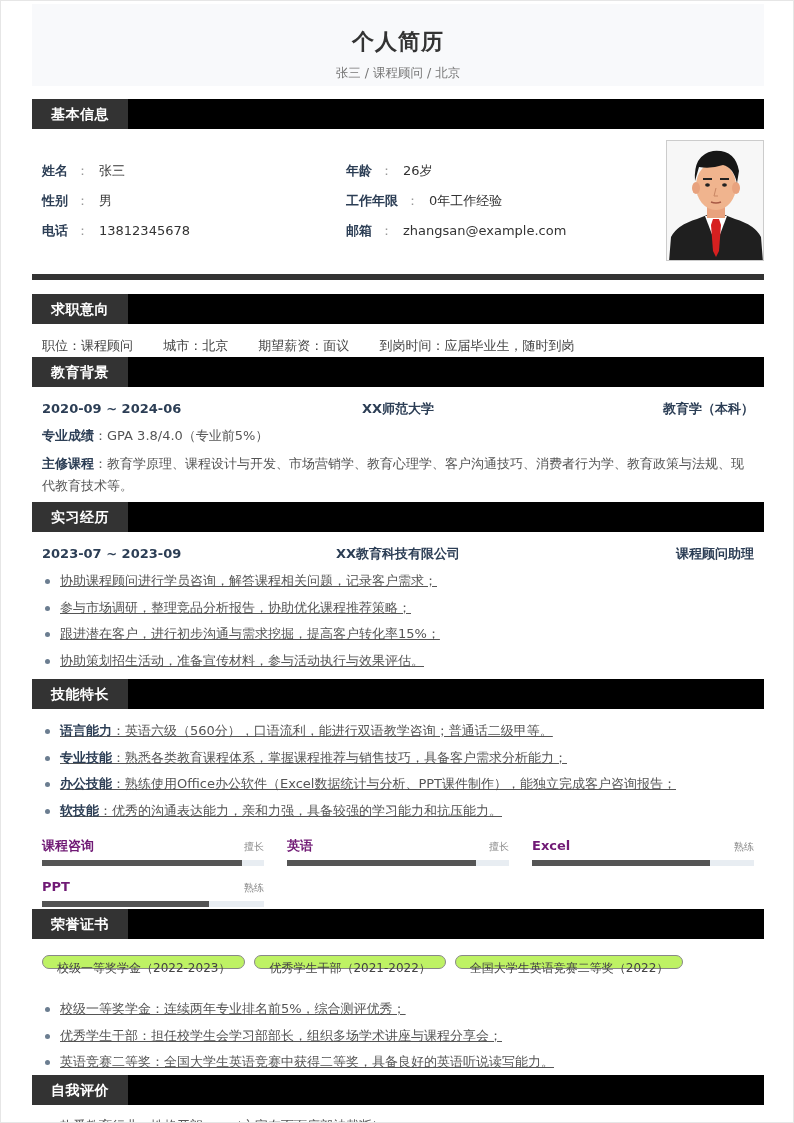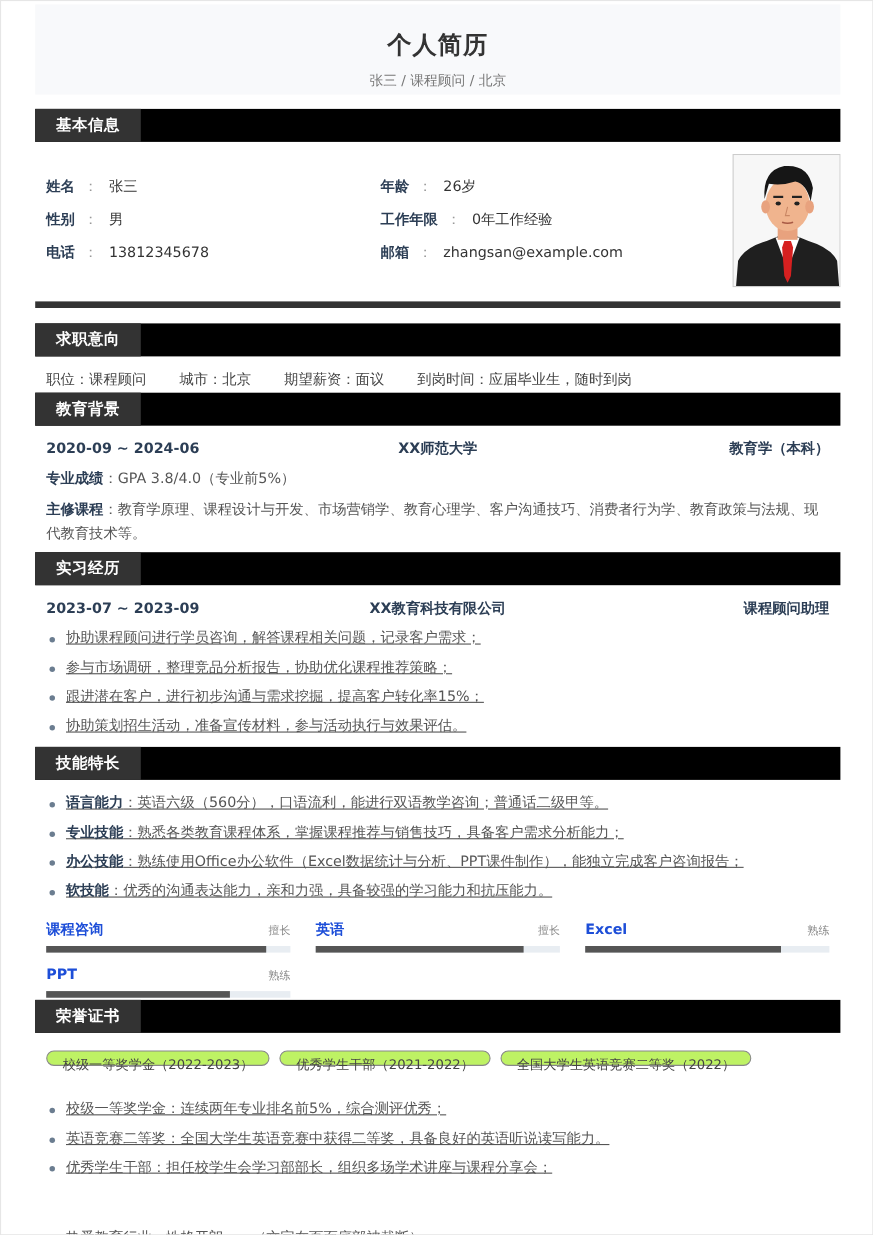--- a/index.html
+++ b/index.html
@@ -32,21 +32,21 @@
 
   .para { position: absolute; left: 41px; width: 712px; font-size: 13px; color: #555; line-height: 22px; }
   .para b { color: #2c3e55; }
 
   .bullets { position: absolute; left: 41px; width: 712px; list-style: none; }
   .bullets li { position: relative; padding-left: 18px; font-size: 13px; color: #555; line-height: 18px; margin-bottom: 8.6px; white-space: nowrap; text-decoration: underline; }
   .bullets li::before { content: ""; position: absolute; left: 3px; top: 7px; width: 5px; height: 5px; border-radius: 50%; background: #6b7d90; }
   .bullets li b { color: #2c3e55; }
 
   .skill { position: absolute; width: 222px; }
-  .skill .name { position: absolute; left: 0; top: 0; font-size: 13px; font-weight: bold; color: #1d4ed8; line-height: 18px; }
+  .skill .name { position: absolute; left: 0; top: 0; font-size: 13px; font-weight: bold; color: #701a75; line-height: 18px; }
   .skill .lvl { position: absolute; right: 0; top: 1px; font-size: 10px; color: #888; line-height: 18px; }
   .skill .track { position: absolute; left: 0; top: 23px; width: 222px; height: 6px; background: #e8edf2; }
   .skill .fill { position: absolute; left: 0; top: 0; height: 6px; background: #555; }
 
   .chips { position: absolute; left: 41px; top: 954px; white-space: nowrap; }
   .chip { display: inline-block; height: 14px; line-height: 24px; padding: 0 14px; border: 1px solid #888; border-radius: 13px; background: #bef264; font-size: 12px; color: #444; margin-right: 9px; }
 
   .clipped { position: absolute; left: 41px; top: 1116px; width: 712px; height: 7px; overflow: hidden; }
   .clipped .line { font-size: 13px; color: #555; line-height: 18px; padding-left: 18px; position: relative; white-space: nowrap; }
 </style>
@@ -197,21 +197,24 @@
   </div>
 
   <div class="section-bar" style="top:908px">
     <div class="label">荣誉证书</div>
   </div>
   <div class="chips">
     <span class="chip">校级一等奖学金（2022-2023）</span><span class="chip">优秀学生干部（2021-2022）</span><span class="chip">全国大学生英语竞赛二等奖（2022）</span>
   </div>
   <ul class="bullets" style="top:999px">
     <li>校级一等奖学金：连续两年专业排名前5%，综合测评优秀；</li>
+    <li>优秀学生干部：担任校学生会学习部部长，组织多场学术讲座与课程分享会；</li>
     <li>英语竞赛二等奖：全国大学生英语竞赛中获得二等奖，具备良好的英语听说读写能力。</li>
-    <li>优秀学生干部：担任校学生会学习部部长，组织多场学术讲座与课程分享会；</li>
   </ul>
 
+  <div class="section-bar" style="top:1074px">
+    <div class="label">自我评价</div>
+  </div>
   <div class="clipped">
     <div class="line">热爱教育行业，性格开朗……（文字在页面底部被截断）</div>
   </div>
 
 </div>
 
 </body></html>

